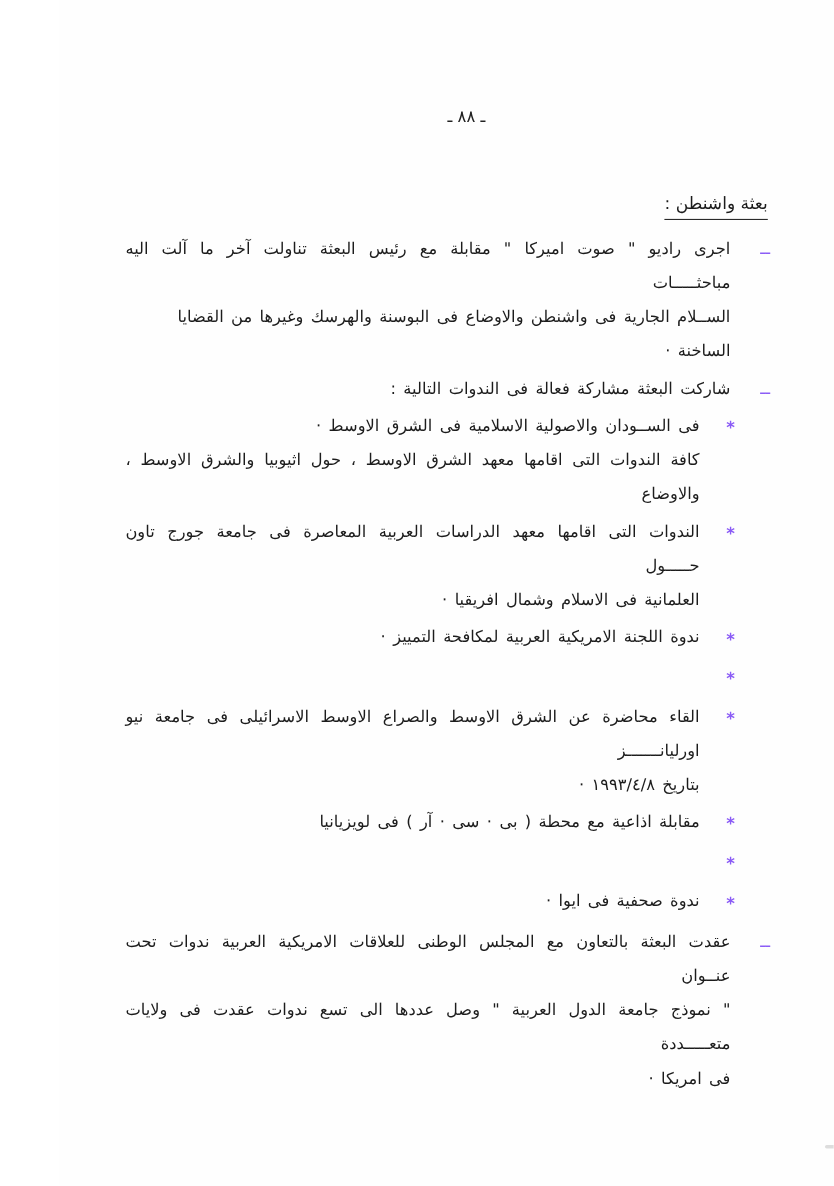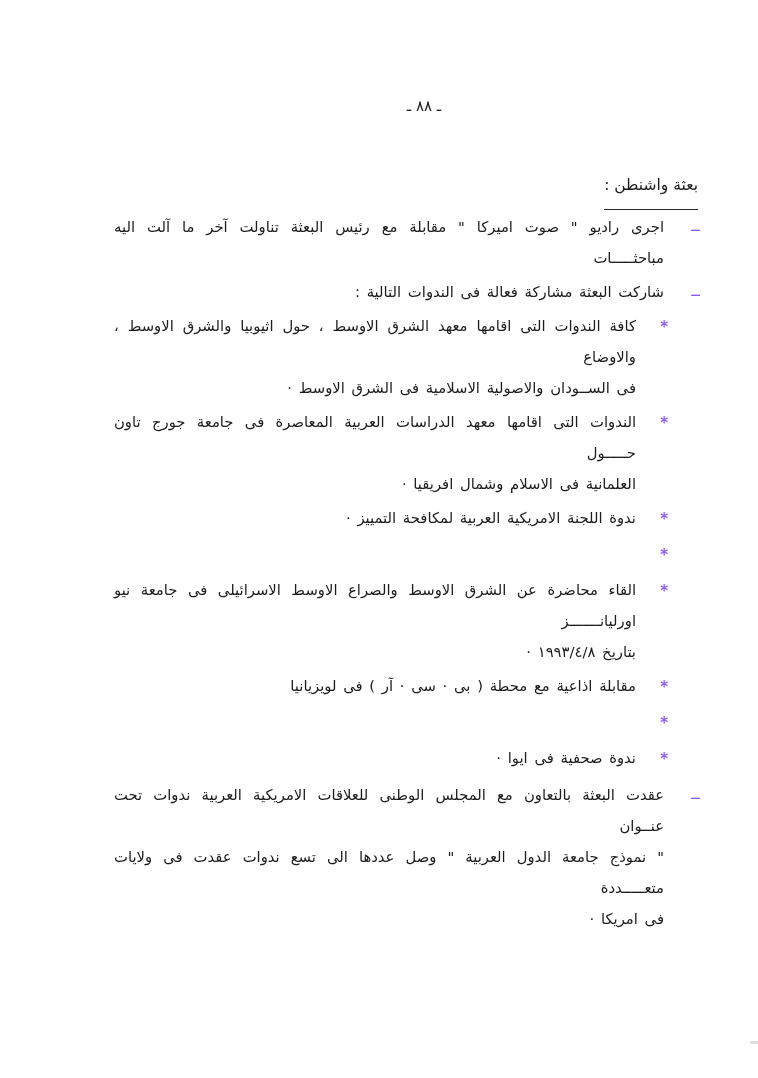--- a/index.html
+++ b/index.html
@@ -15,21 +15,21 @@
   }
   .page-number {
     position:absolute; top:97px; left:0; width:740px;
     text-align:center;
     font-size:15px; letter-spacing:3px;
     color:#222;
   }
   .heading {
     position:absolute; top:176px; right:60px;
     font-size:15.5px;
-    padding-bottom:15px;
+    padding-bottom:5px;
     border-bottom:1.5px solid #2a2a2a;
     margin-left:48px;
   }
   .body {
     position:absolute; top:211px; right:58px; left:60px;
   }
   .item { display:flex; margin-bottom:3px; }
   .item .marker { flex:0 0 36px; font-size:15px; line-height:31px; color:#8b5cf6; }
   .item.star { padding-right:32px; }
   .item.star .marker { flex:0 0 32px; font-size:15px; line-height:31px; padding-top:2px; font-weight:bold; }
@@ -56,35 +56,36 @@
   <div class="page-number">ـ  ٨٨  ـ</div>
 
   <div class="heading">بعثة واشنطن :</div>
 
   <div class="body">
 
     <div class="item dash">
       <span class="marker">ــ</span>
       <div class="lines">
         <div class="line fill">اجرى راديو " صوت اميركا " مقابلة مع رئيس البعثة تناولت آخر ما آلت اليه مباحثـــــات</div>
+        <div class="line">الســلام الجارية فى واشنطن والاوضاع فى البوسنة والهرسك وغيرها من القضايا الساخنة ·</div>
       </div>
     </div>
 
     <div class="item dash">
       <span class="marker">ــ</span>
       <div class="lines">
         <div class="line">شاركت البعثة مشاركة فعالة فى الندوات التالية :</div>
       </div>
     </div>
 
     <div class="item star">
       <span class="marker">*</span>
       <div class="lines">
+        <div class="line">فى الســودان والاصولية الاسلامية فى الشرق الاوسط ·</div>
         <div class="line fill">كافة الندوات التى اقامها معهد الشرق الاوسط ، حول اثيوبيا والشرق الاوسط ، والاوضاع</div>
-        <div class="line">فى الســودان والاصولية الاسلامية فى الشرق الاوسط ·</div>
       </div>
     </div>
 
     <div class="item star">
       <span class="marker">*</span>
       <div class="lines">
         <div class="line fill">الندوات التى اقامها معهد الدراسات العربية المعاصرة فى جامعة جورج تاون حـــــول</div>
         <div class="line">العلمانية فى الاسلام وشمال افريقيا ·</div>
       </div>
     </div>

